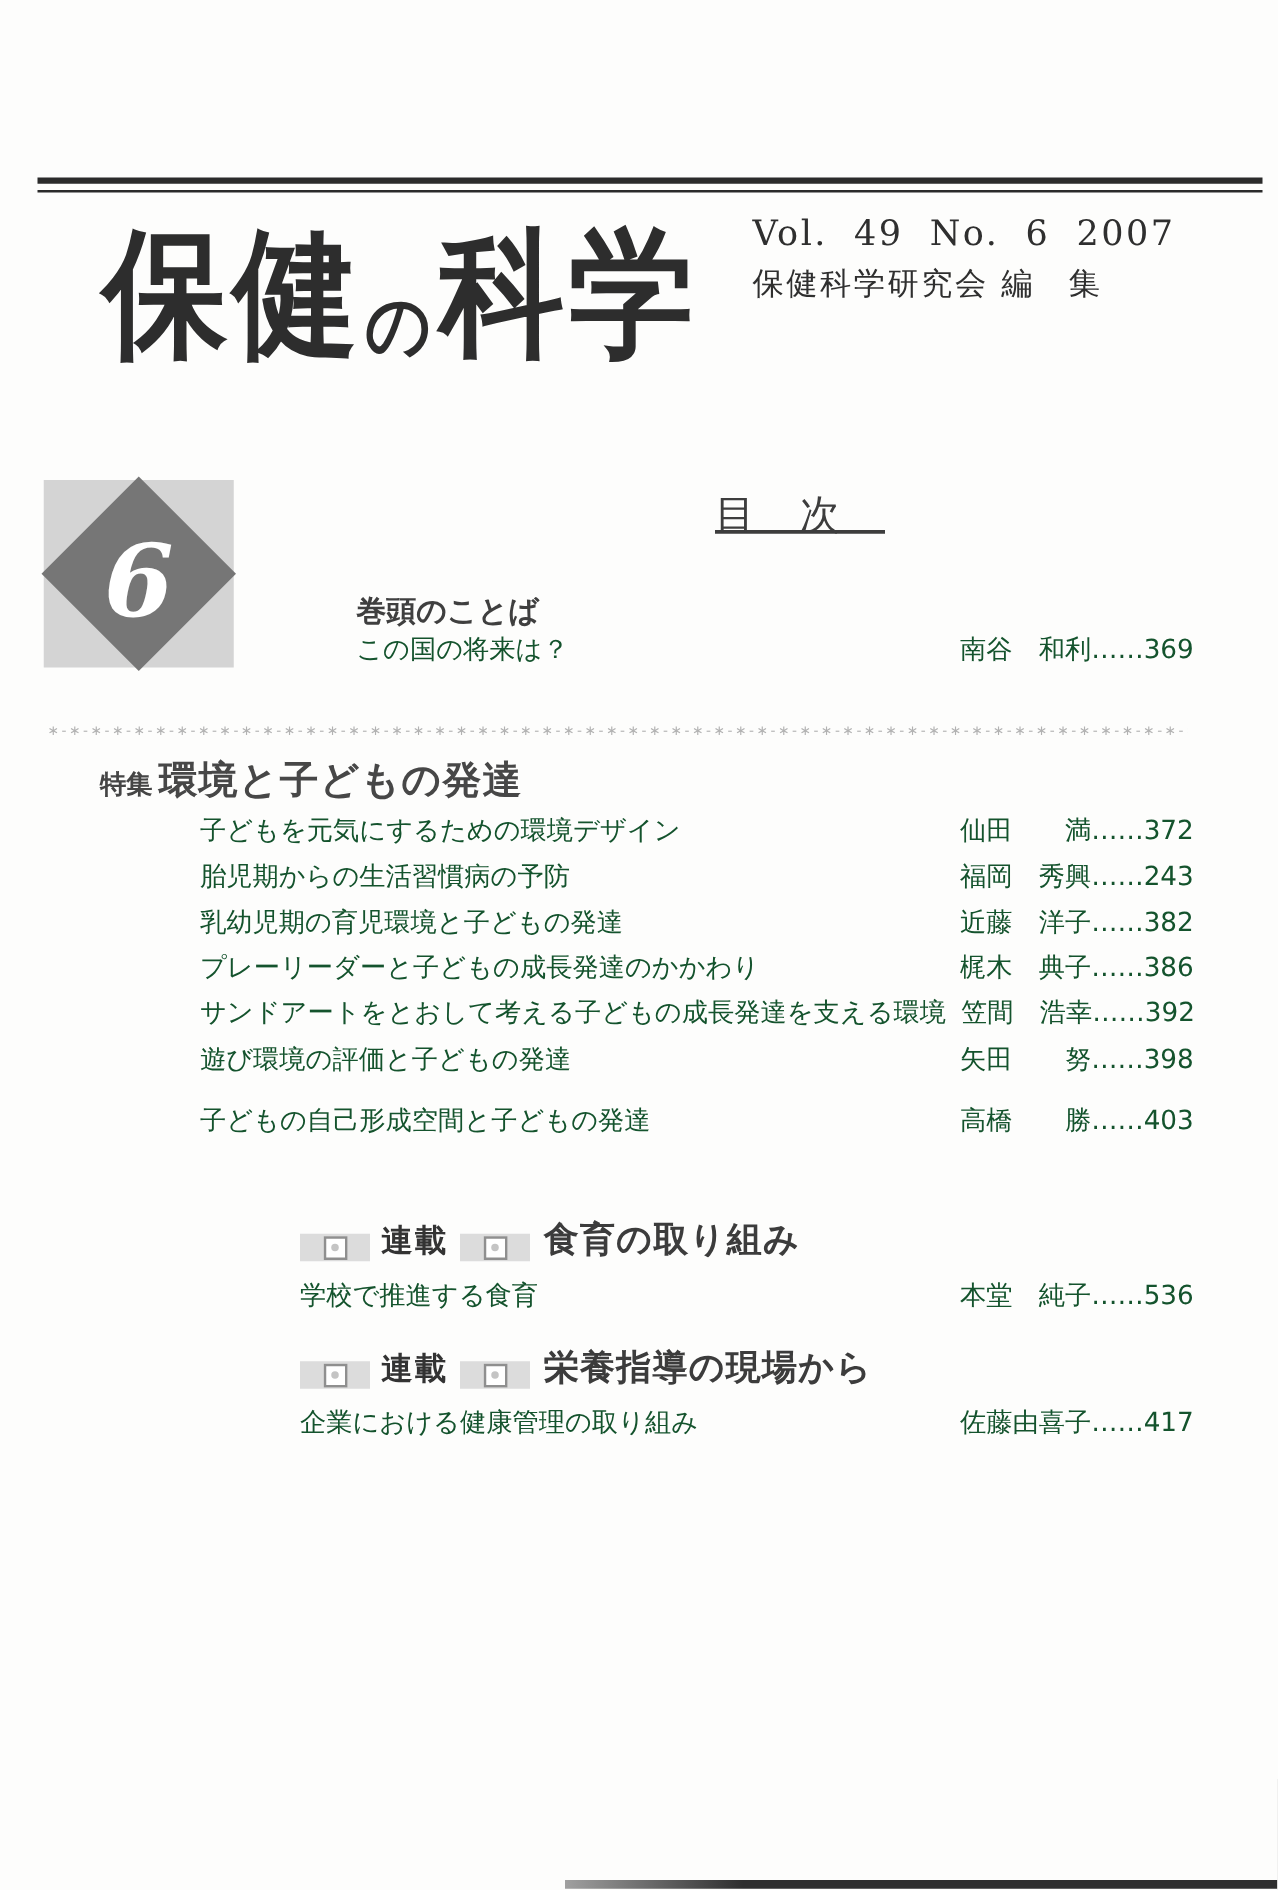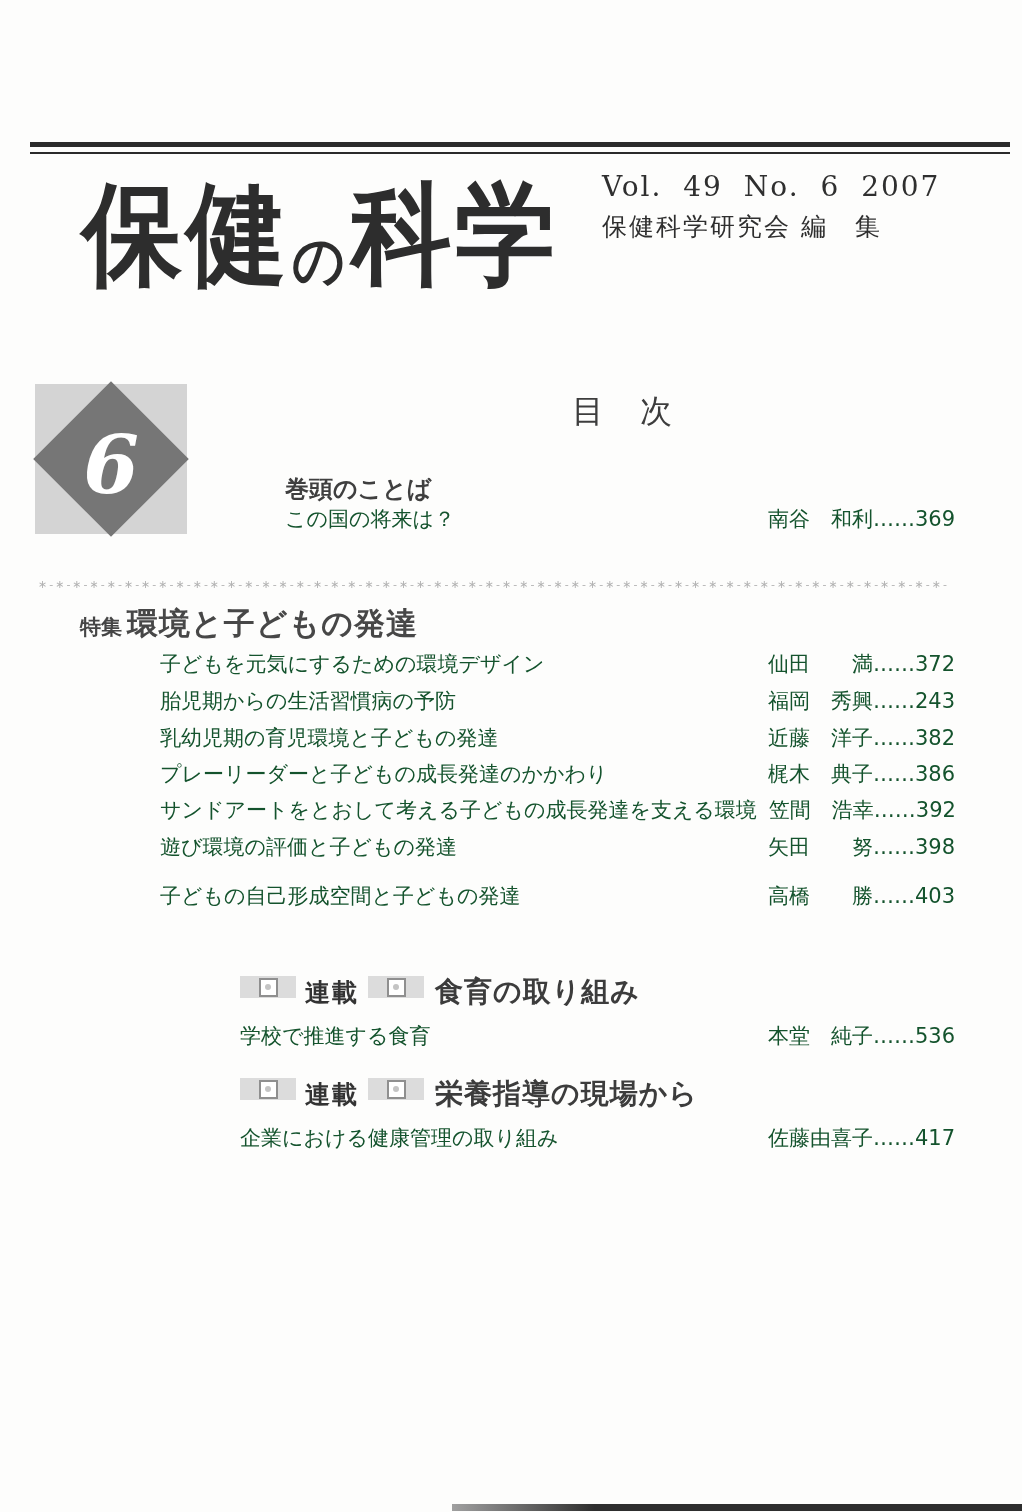--- a/index.html
+++ b/index.html
@@ -46,21 +46,21 @@
   .badge .num {
     position:absolute; left:0; top:6px; width:100%; height:100%;
     display:flex; align-items:center; justify-content:center;
     font-family:"DejaVu Serif", serif; font-style:italic; font-weight:bold;
     font-size:80px; color:#fff;
   }
 
   .toc-heading {
     position:absolute; left:572px; top:390px;
     font-size:32px; color:#3d3d3d; letter-spacing:36px;
-    font-weight:500; white-space:nowrap;
+    font-weight:500; white-space:nowrap;text-decoration:underline;
   }
 
   .kantou-title {
     position:absolute; left:285px; top:473px;
     font-size:24px; font-weight:bold; color:#3f3f3f;
   }
   .row {
     position:absolute; display:flex; justify-content:space-between;
     align-items:baseline; font-size:21px; color:#14532d; white-space:nowrap;
   }
@@ -81,21 +81,21 @@
   .feature-title {
     position:absolute; left:127px; top:603px;
     font-size:31px; font-weight:bold; color:#474747; letter-spacing:1px;
   }
   .feat-row { left:160px; width:795px; }
   .fr0 { top:650px; } .fr1 { top:687px; } .fr2 { top:724px; }
   .fr3 { top:760px; } .fr4 { top:796px; } .fr5 { top:833px; } .fr6 { top:870px;margin-top:12px; }
 
   
   .renzai {
-    position:absolute; left:240px; display:flex; align-items:flex-start;
+    position:absolute; left:240px; display:flex; align-items:flex-end;
   }
   .rz1 { top:976px; } .rz2 { top:1078px; }
   .renzai .bar {
     width:56px; height:22px; background:#dcdcdc;
     display:flex; align-items:center; justify-content:center;
   }
   .renzai .sq {
     width:15px; height:15px; background:#fff; border:2px solid #8f8f8f;
     display:flex; align-items:center; justify-content:center;
   }

